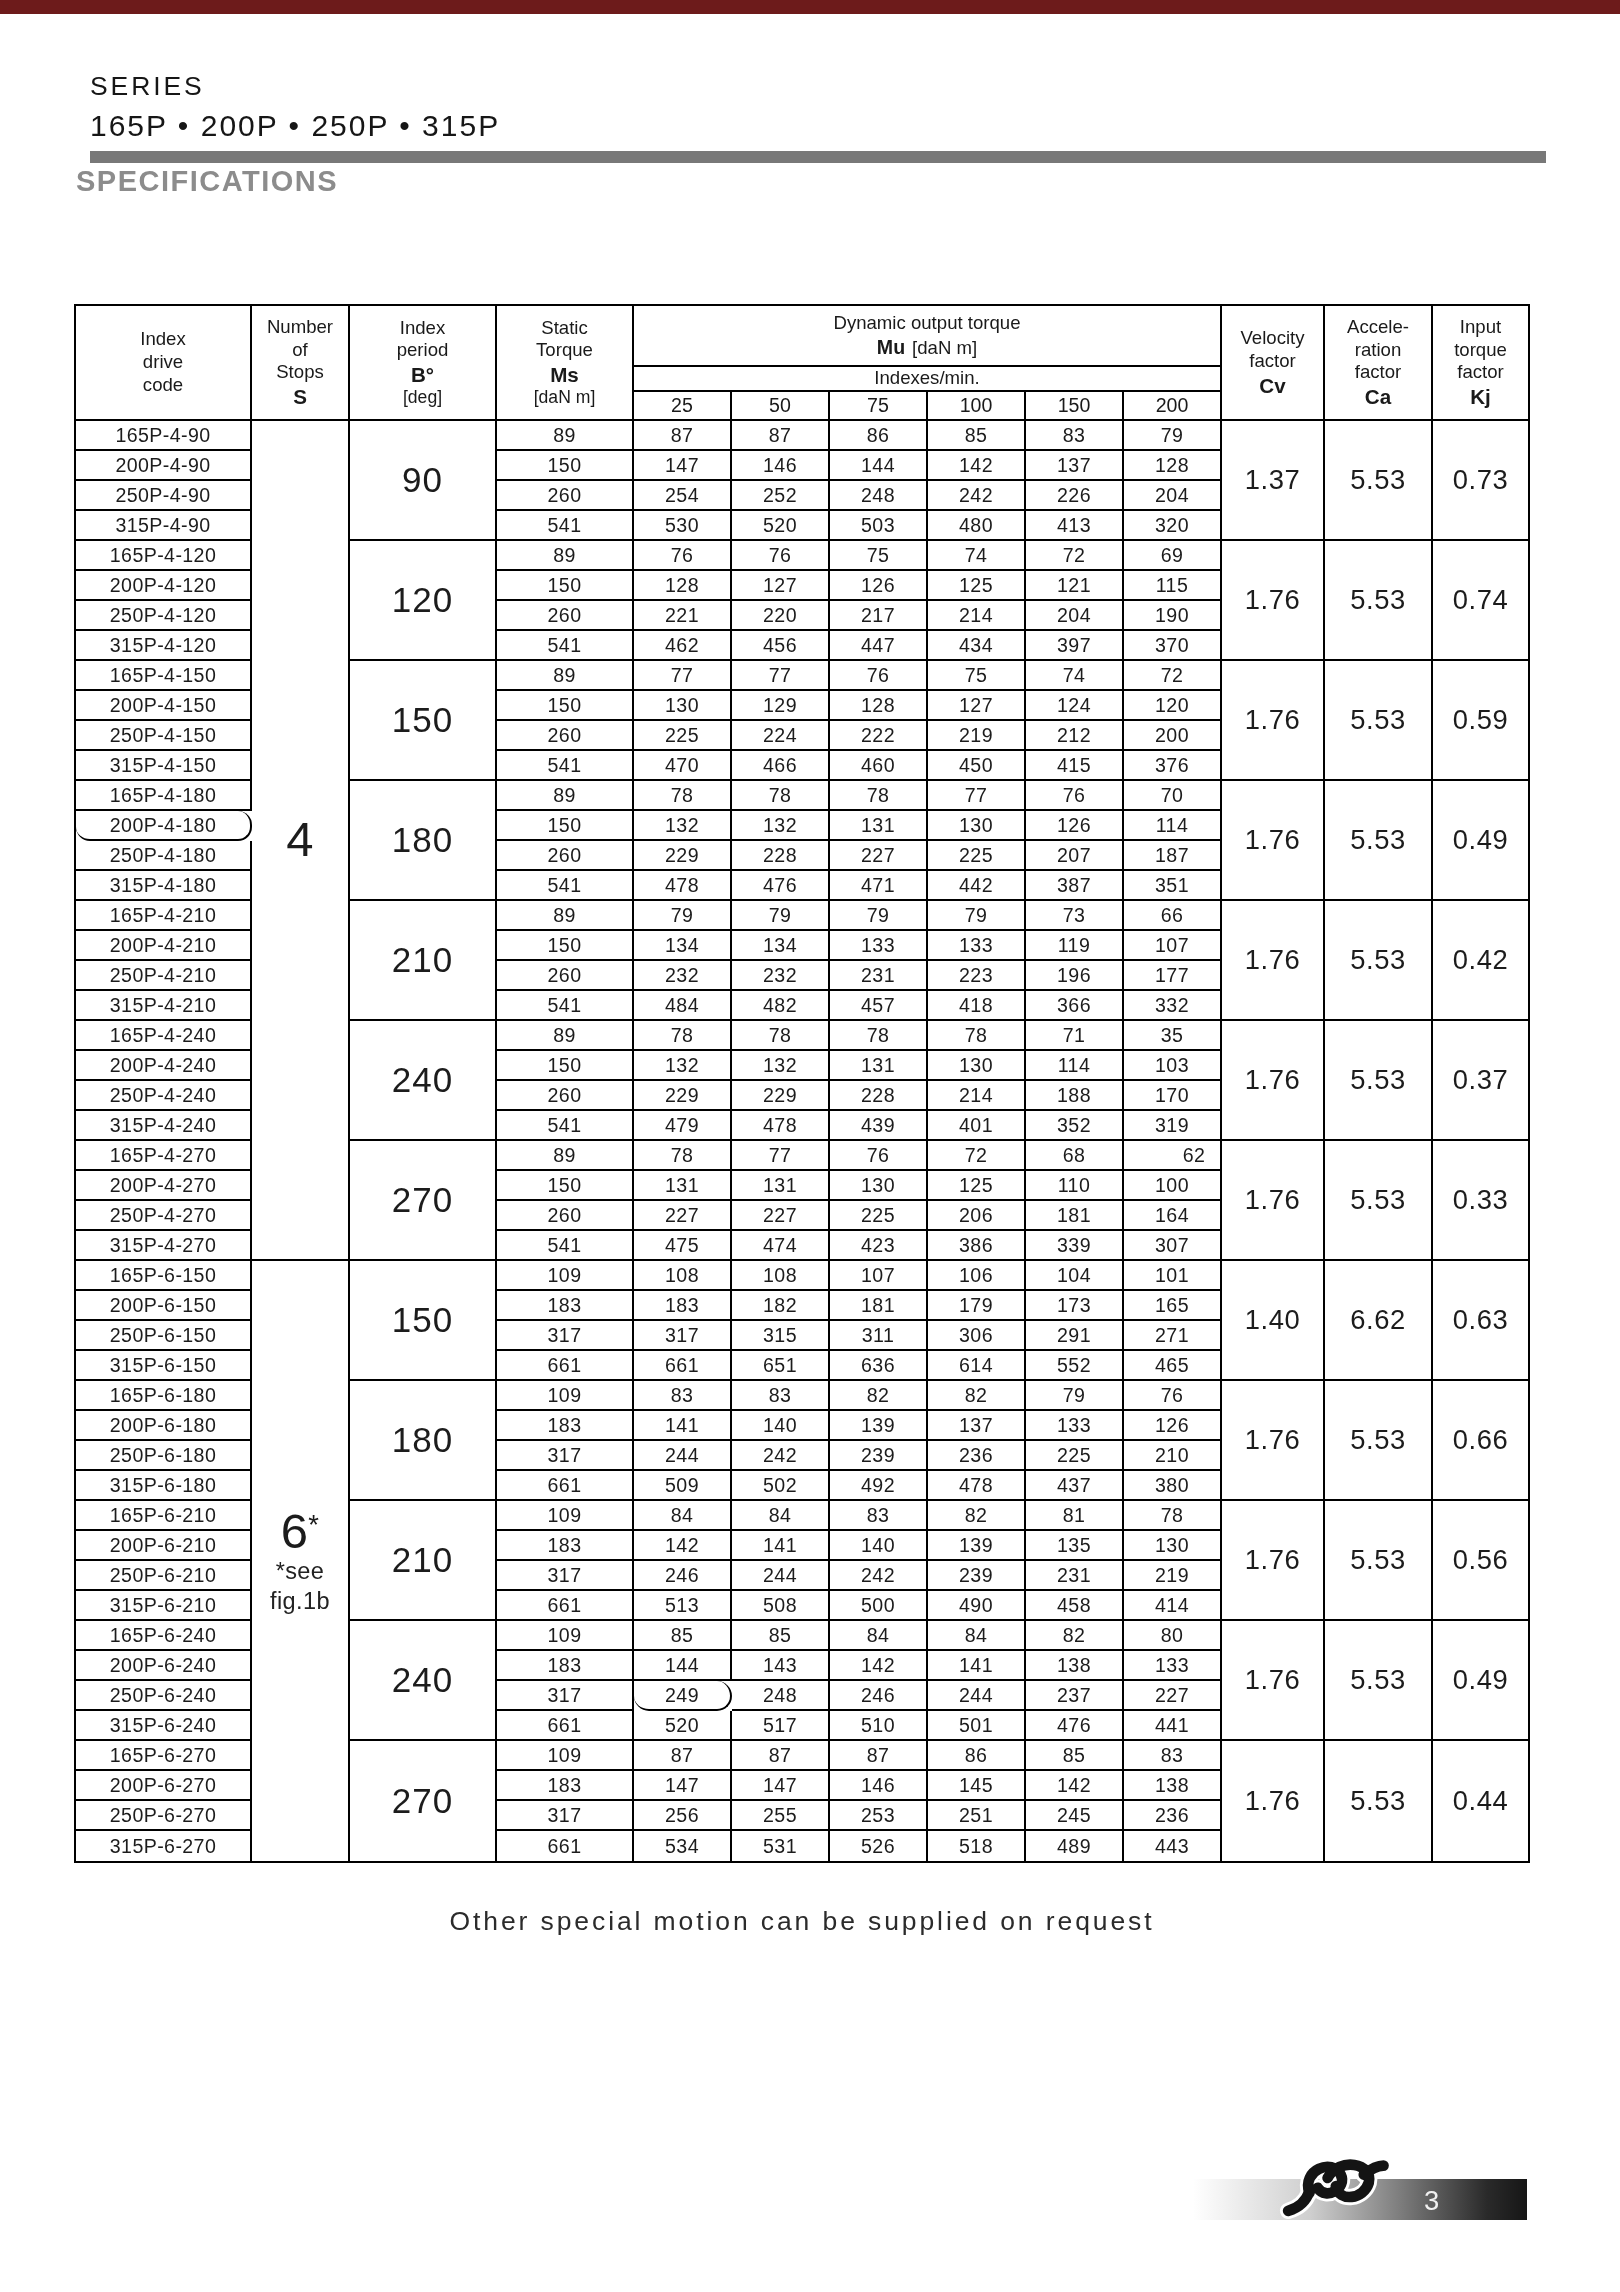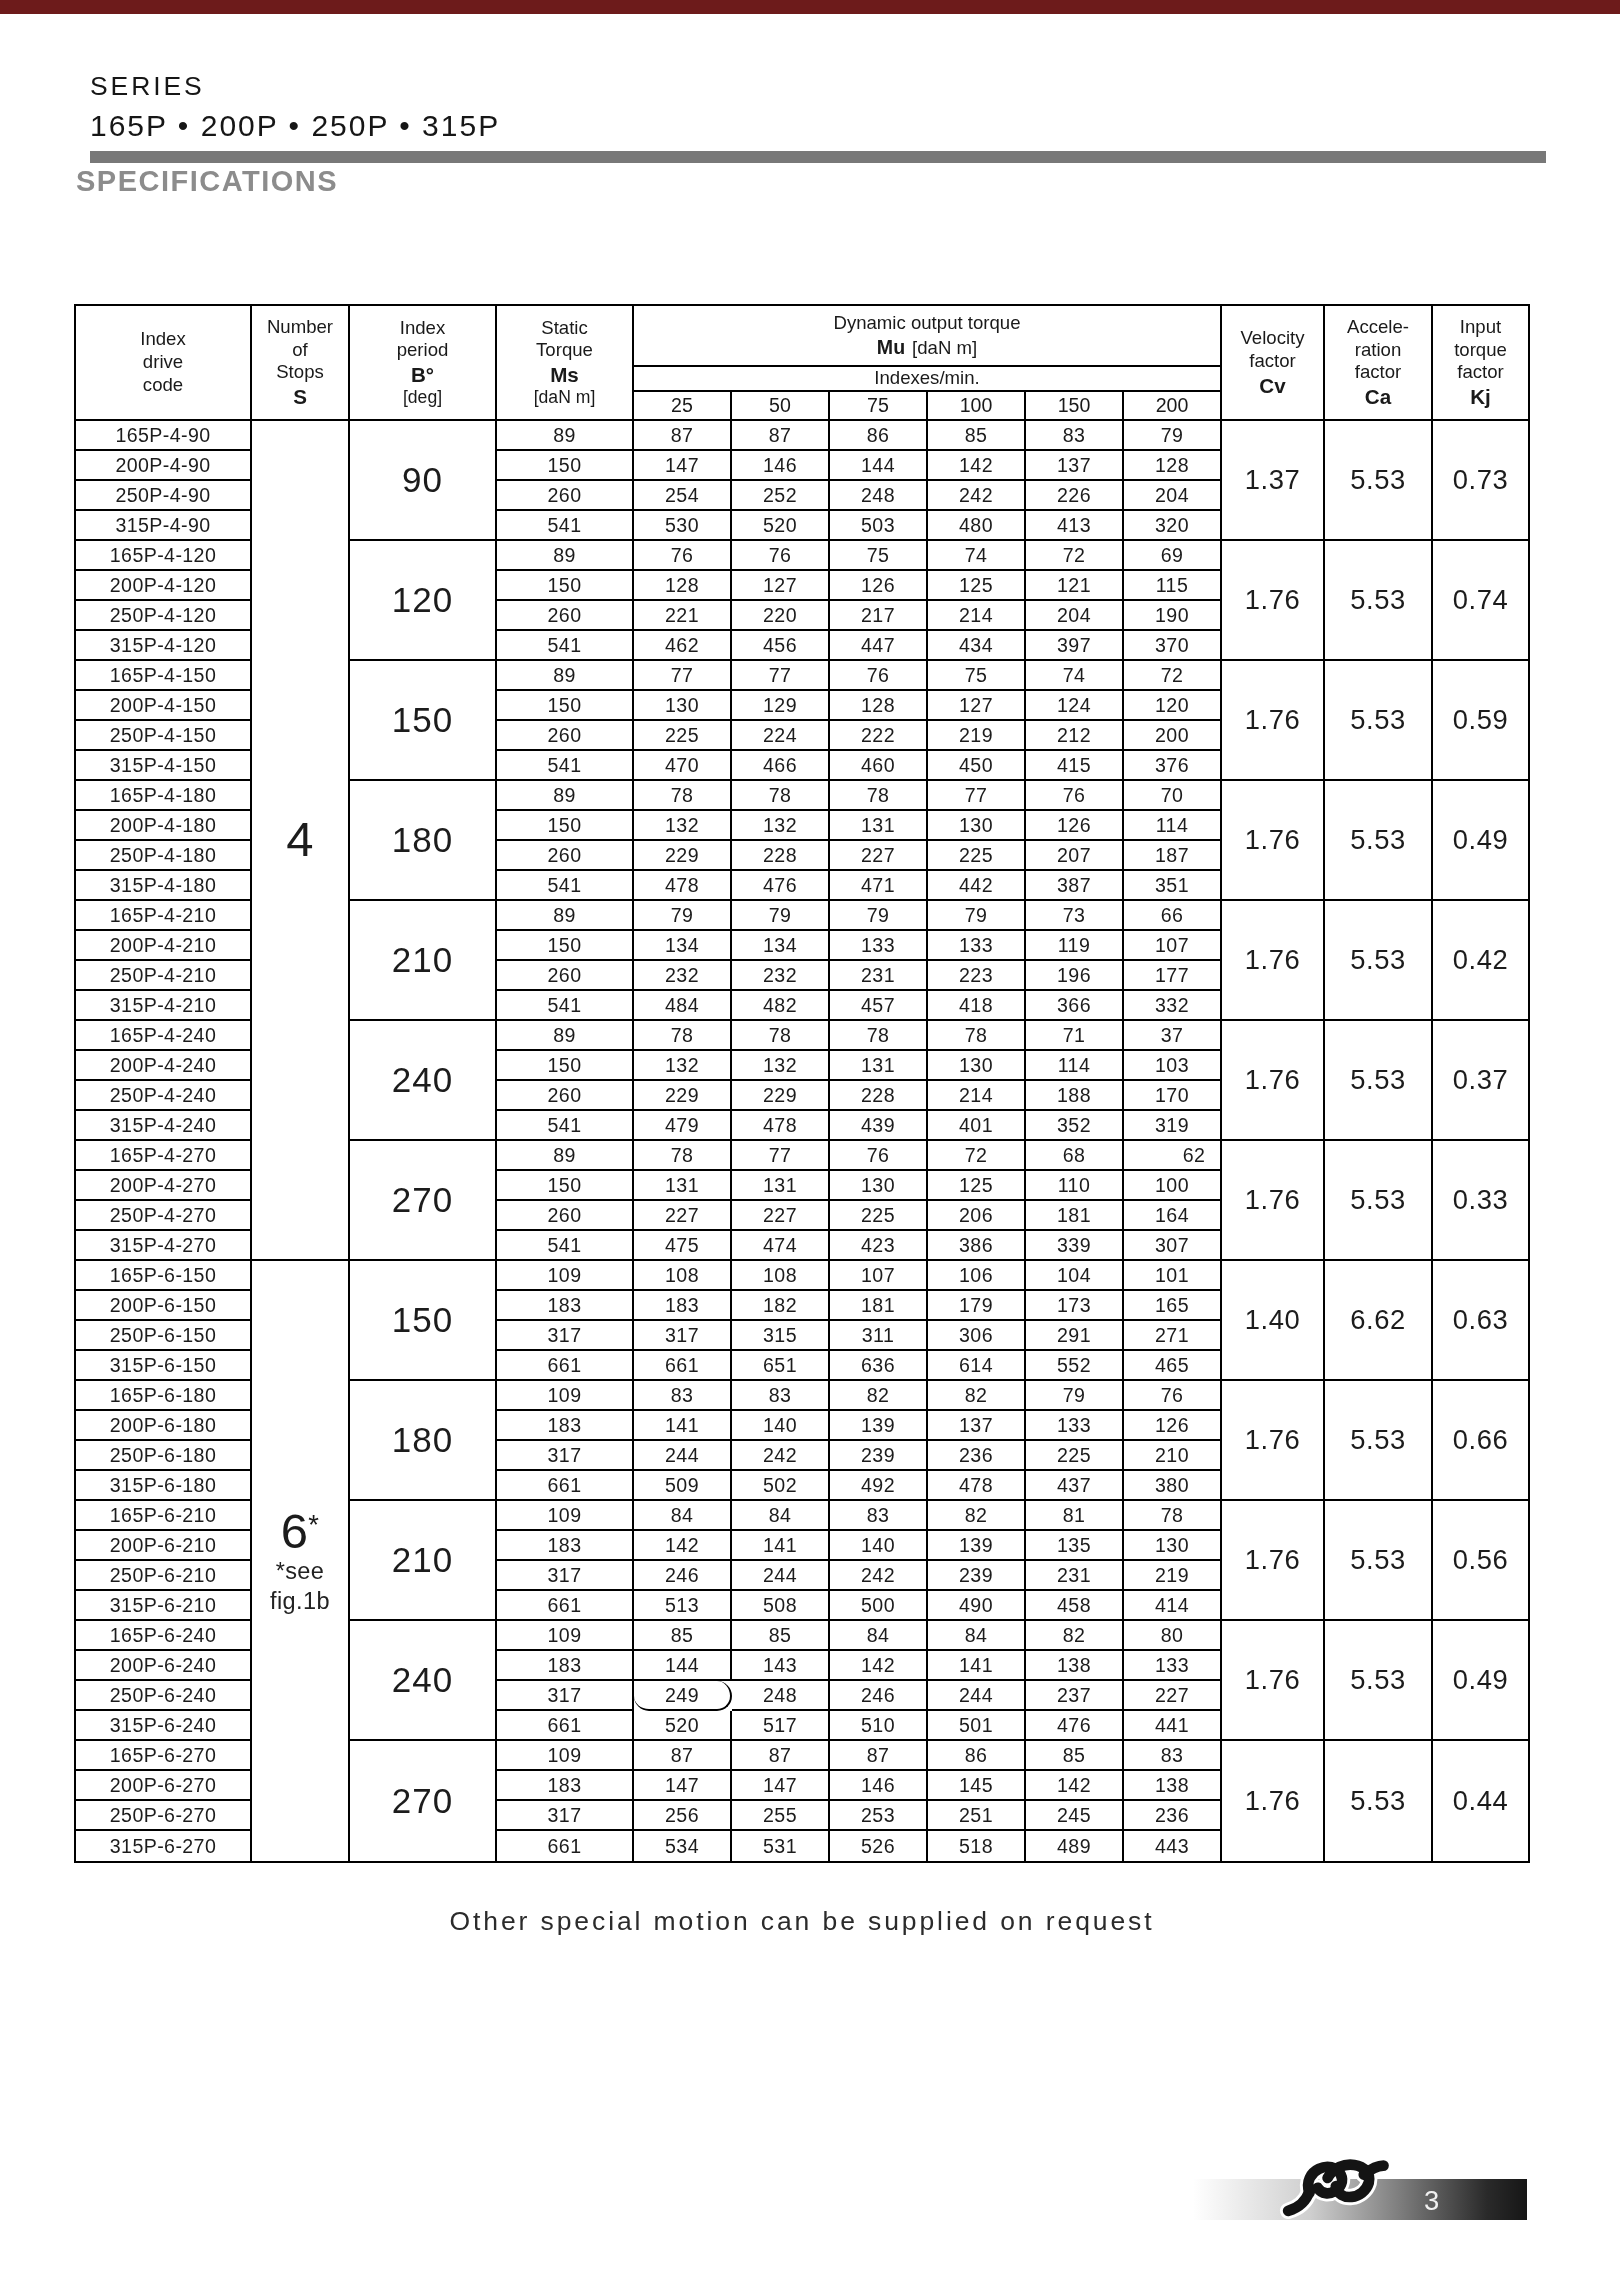--- a/index.html
+++ b/index.html
@@ -254,21 +254,21 @@
         <div class="c merged factor-cell gb" style="grid-area: 13 / 12 / span 4;">5.53</div>
         <div class="c merged factor-cell gb nr" style="grid-area: 13 / 13 / span 4;">0.49</div>
         <div class="c code-cell" style="grid-area: 13 / 1 / span 1;">165P-4-180</div>
         <div class="c ms-cell" style="grid-area: 13 / 4 / span 1;">89</div>
         <div class="c mu-cell" style="grid-area: 13 / 5 / span 1;">78</div>
         <div class="c mu-cell" style="grid-area: 13 / 6 / span 1;">78</div>
         <div class="c mu-cell" style="grid-area: 13 / 7 / span 1;">78</div>
         <div class="c mu-cell" style="grid-area: 13 / 8 / span 1;">77</div>
         <div class="c mu-cell" style="grid-area: 13 / 9 / span 1;">76</div>
         <div class="c mu-cell" style="grid-area: 13 / 10 / span 1;">70</div>
-        <div class="c code-cell" style="grid-area: 14 / 1 / span 1;">200P-4-180</div>
+        <div class="c code-cell" style="grid-area: 14 / 1 / span 1; border-radius: 14px;">200P-4-180</div>
         <div class="c ms-cell" style="grid-area: 14 / 4 / span 1;">150</div>
         <div class="c mu-cell" style="grid-area: 14 / 5 / span 1;">132</div>
         <div class="c mu-cell" style="grid-area: 14 / 6 / span 1;">132</div>
         <div class="c mu-cell" style="grid-area: 14 / 7 / span 1;">131</div>
         <div class="c mu-cell" style="grid-area: 14 / 8 / span 1;">130</div>
         <div class="c mu-cell" style="grid-area: 14 / 9 / span 1;">126</div>
         <div class="c mu-cell" style="grid-area: 14 / 10 / span 1;">114</div>
         <div class="c code-cell" style="grid-area: 15 / 1 / span 1;">250P-4-180</div>
         <div class="c ms-cell" style="grid-area: 15 / 4 / span 1;">260</div>
         <div class="c mu-cell" style="grid-area: 15 / 5 / span 1;">229</div>
@@ -325,21 +325,21 @@
         <div class="c merged factor-cell gb" style="grid-area: 21 / 11 / span 4;">1.76</div>
         <div class="c merged factor-cell gb" style="grid-area: 21 / 12 / span 4;">5.53</div>
         <div class="c merged factor-cell gb nr" style="grid-area: 21 / 13 / span 4;">0.37</div>
         <div class="c code-cell" style="grid-area: 21 / 1 / span 1;">165P-4-240</div>
         <div class="c ms-cell" style="grid-area: 21 / 4 / span 1;">89</div>
         <div class="c mu-cell" style="grid-area: 21 / 5 / span 1;">78</div>
         <div class="c mu-cell" style="grid-area: 21 / 6 / span 1;">78</div>
         <div class="c mu-cell" style="grid-area: 21 / 7 / span 1;">78</div>
         <div class="c mu-cell" style="grid-area: 21 / 8 / span 1;">78</div>
         <div class="c mu-cell" style="grid-area: 21 / 9 / span 1;">71</div>
-        <div class="c mu-cell" style="grid-area: 21 / 10 / span 1;">37</div>
+        <div class="c mu-cell" style="grid-area: 21 / 10 / span 1;">35</div>
         <div class="c code-cell" style="grid-area: 22 / 1 / span 1;">200P-4-240</div>
         <div class="c ms-cell" style="grid-area: 22 / 4 / span 1;">150</div>
         <div class="c mu-cell" style="grid-area: 22 / 5 / span 1;">132</div>
         <div class="c mu-cell" style="grid-area: 22 / 6 / span 1;">132</div>
         <div class="c mu-cell" style="grid-area: 22 / 7 / span 1;">131</div>
         <div class="c mu-cell" style="grid-area: 22 / 8 / span 1;">130</div>
         <div class="c mu-cell" style="grid-area: 22 / 9 / span 1;">114</div>
         <div class="c mu-cell" style="grid-area: 22 / 10 / span 1;">103</div>
         <div class="c code-cell" style="grid-area: 23 / 1 / span 1;">250P-4-240</div>
         <div class="c ms-cell" style="grid-area: 23 / 4 / span 1;">260</div>

